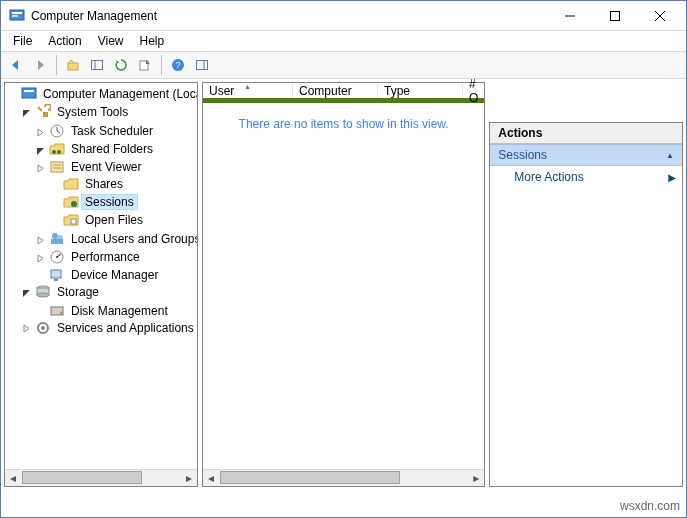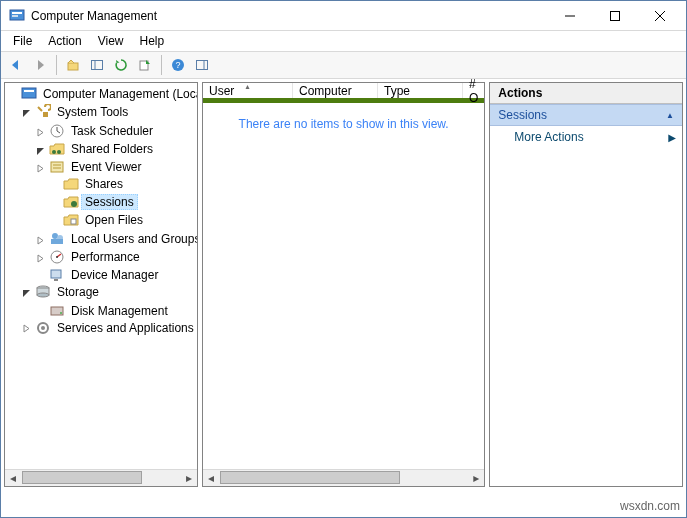--- a/index.html
+++ b/index.html
@@ -68,21 +68,21 @@
   }
   .pane {
     border: 1px solid #828282;
     background: #fff;
     display: flex;
     flex-direction: column;
     position: relative;
   }
   .tree-pane { width: 194px; }
   .list-pane { flex: 1; }
-  .actions-pane { width: 196px; }
+  .actions-pane { width: 196px; margin-top: 40px; }
   .tree {
     flex: 1;
     overflow: auto;
     padding: 2px 0;
     white-space: nowrap;
   }
   .tree-row {
     display: flex;
     align-items: center;
     height: 18px;

